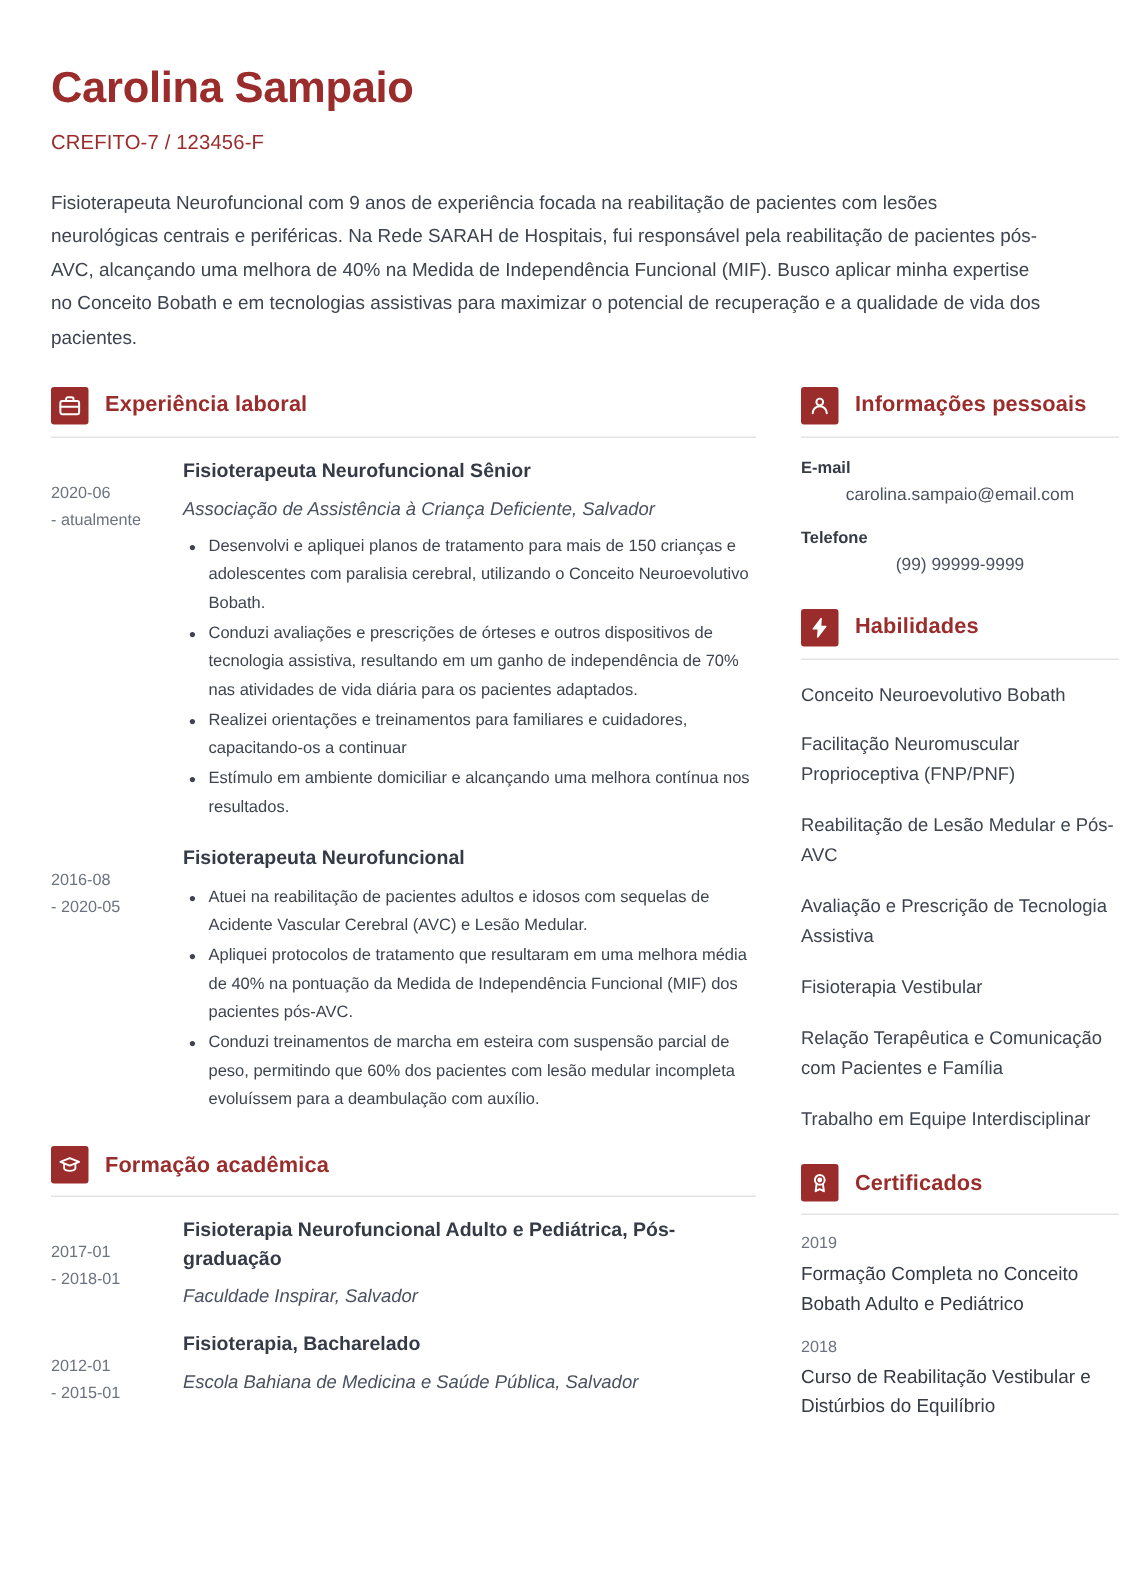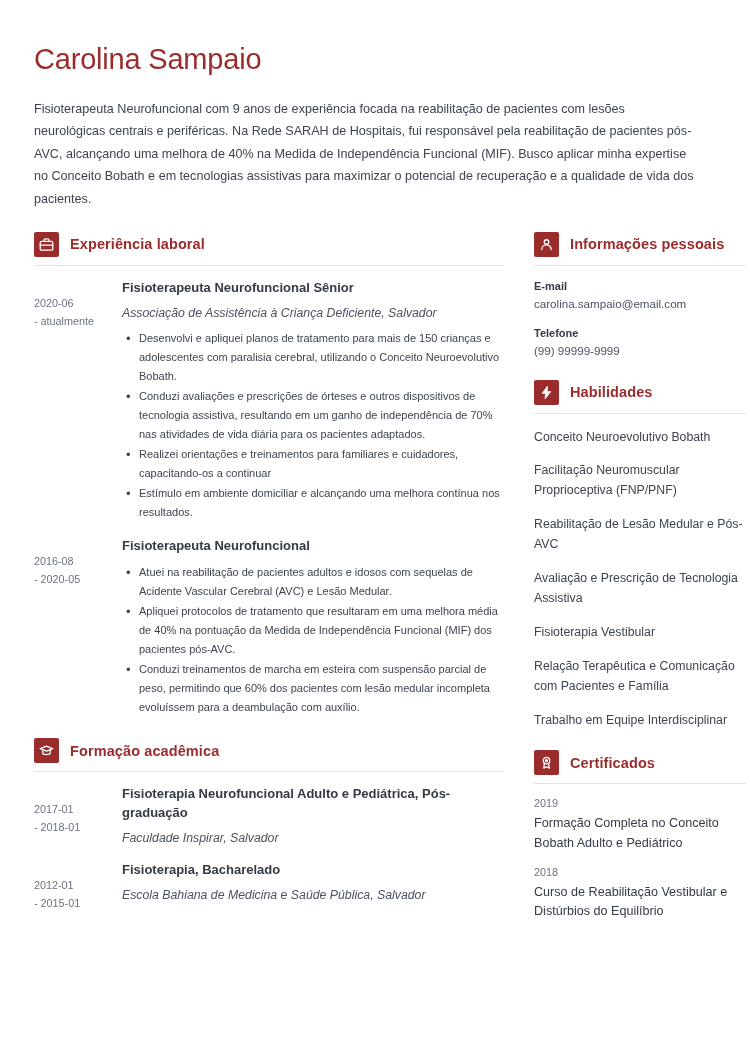--- a/index.html
+++ b/index.html
@@ -23,21 +23,21 @@
     position: relative;
     padding: 36px 34px 0 34px;
     background: #ffffff;
   }
 
   
   .header { padding-top: 8px; }
 
   .full-name {
     font-size: 29px;
-    font-weight: normal;
+    font-weight: bold;
     color: #9b2c2c;
     letter-spacing: -0.2px;
     line-height: 1.1;
   }
 
   .credential {
     margin-top: 11px;
     font-size: 13.5px;
     color: #9b2c2c;
     letter-spacing: 0.1px;
@@ -152,20 +152,21 @@
     font-size: 11px;
     font-weight: bold;
     color: #343a46;
     margin-bottom: 4px;
   }
   .info-value {
     font-size: 11.6px;
     color: #4a5160;
     line-height: 1.45;
     word-break: break-word;
+    text-align: center;
   }
 
   .skill-item {
     margin-top: 14px;
     font-size: 12.3px;
     line-height: 1.62;
     color: #3d4450;
   }
 
   .cert-item { margin-top: 13px; }
@@ -181,20 +182,21 @@
     line-height: 1.52;
   }
 </style>
 </head>
 <body>
 
 <div class="page">
 
   <div class="header">
     <div class="full-name">Carolina Sampaio</div>
+    <div class="credential">CREFITO-7 / 123456-F</div>
     <div class="summary">Fisioterapeuta Neurofuncional com 9 anos de experiência focada na reabilitação de pacientes com lesões neurológicas centrais e periféricas. Na Rede SARAH de Hospitais, fui responsável pela reabilitação de pacientes pós-AVC, alcançando uma melhora de 40% na Medida de Independência Funcional (MIF). Busco aplicar minha expertise no Conceito Bobath e em tecnologias assistivas para maximizar o potencial de recuperação e a qualidade de vida dos pacientes.</div>
   </div>
 
   <div class="columns">
 
     <div class="col-main">
 
       <div class="section">
         <div class="section-head">
           <span class="sec-icon">

